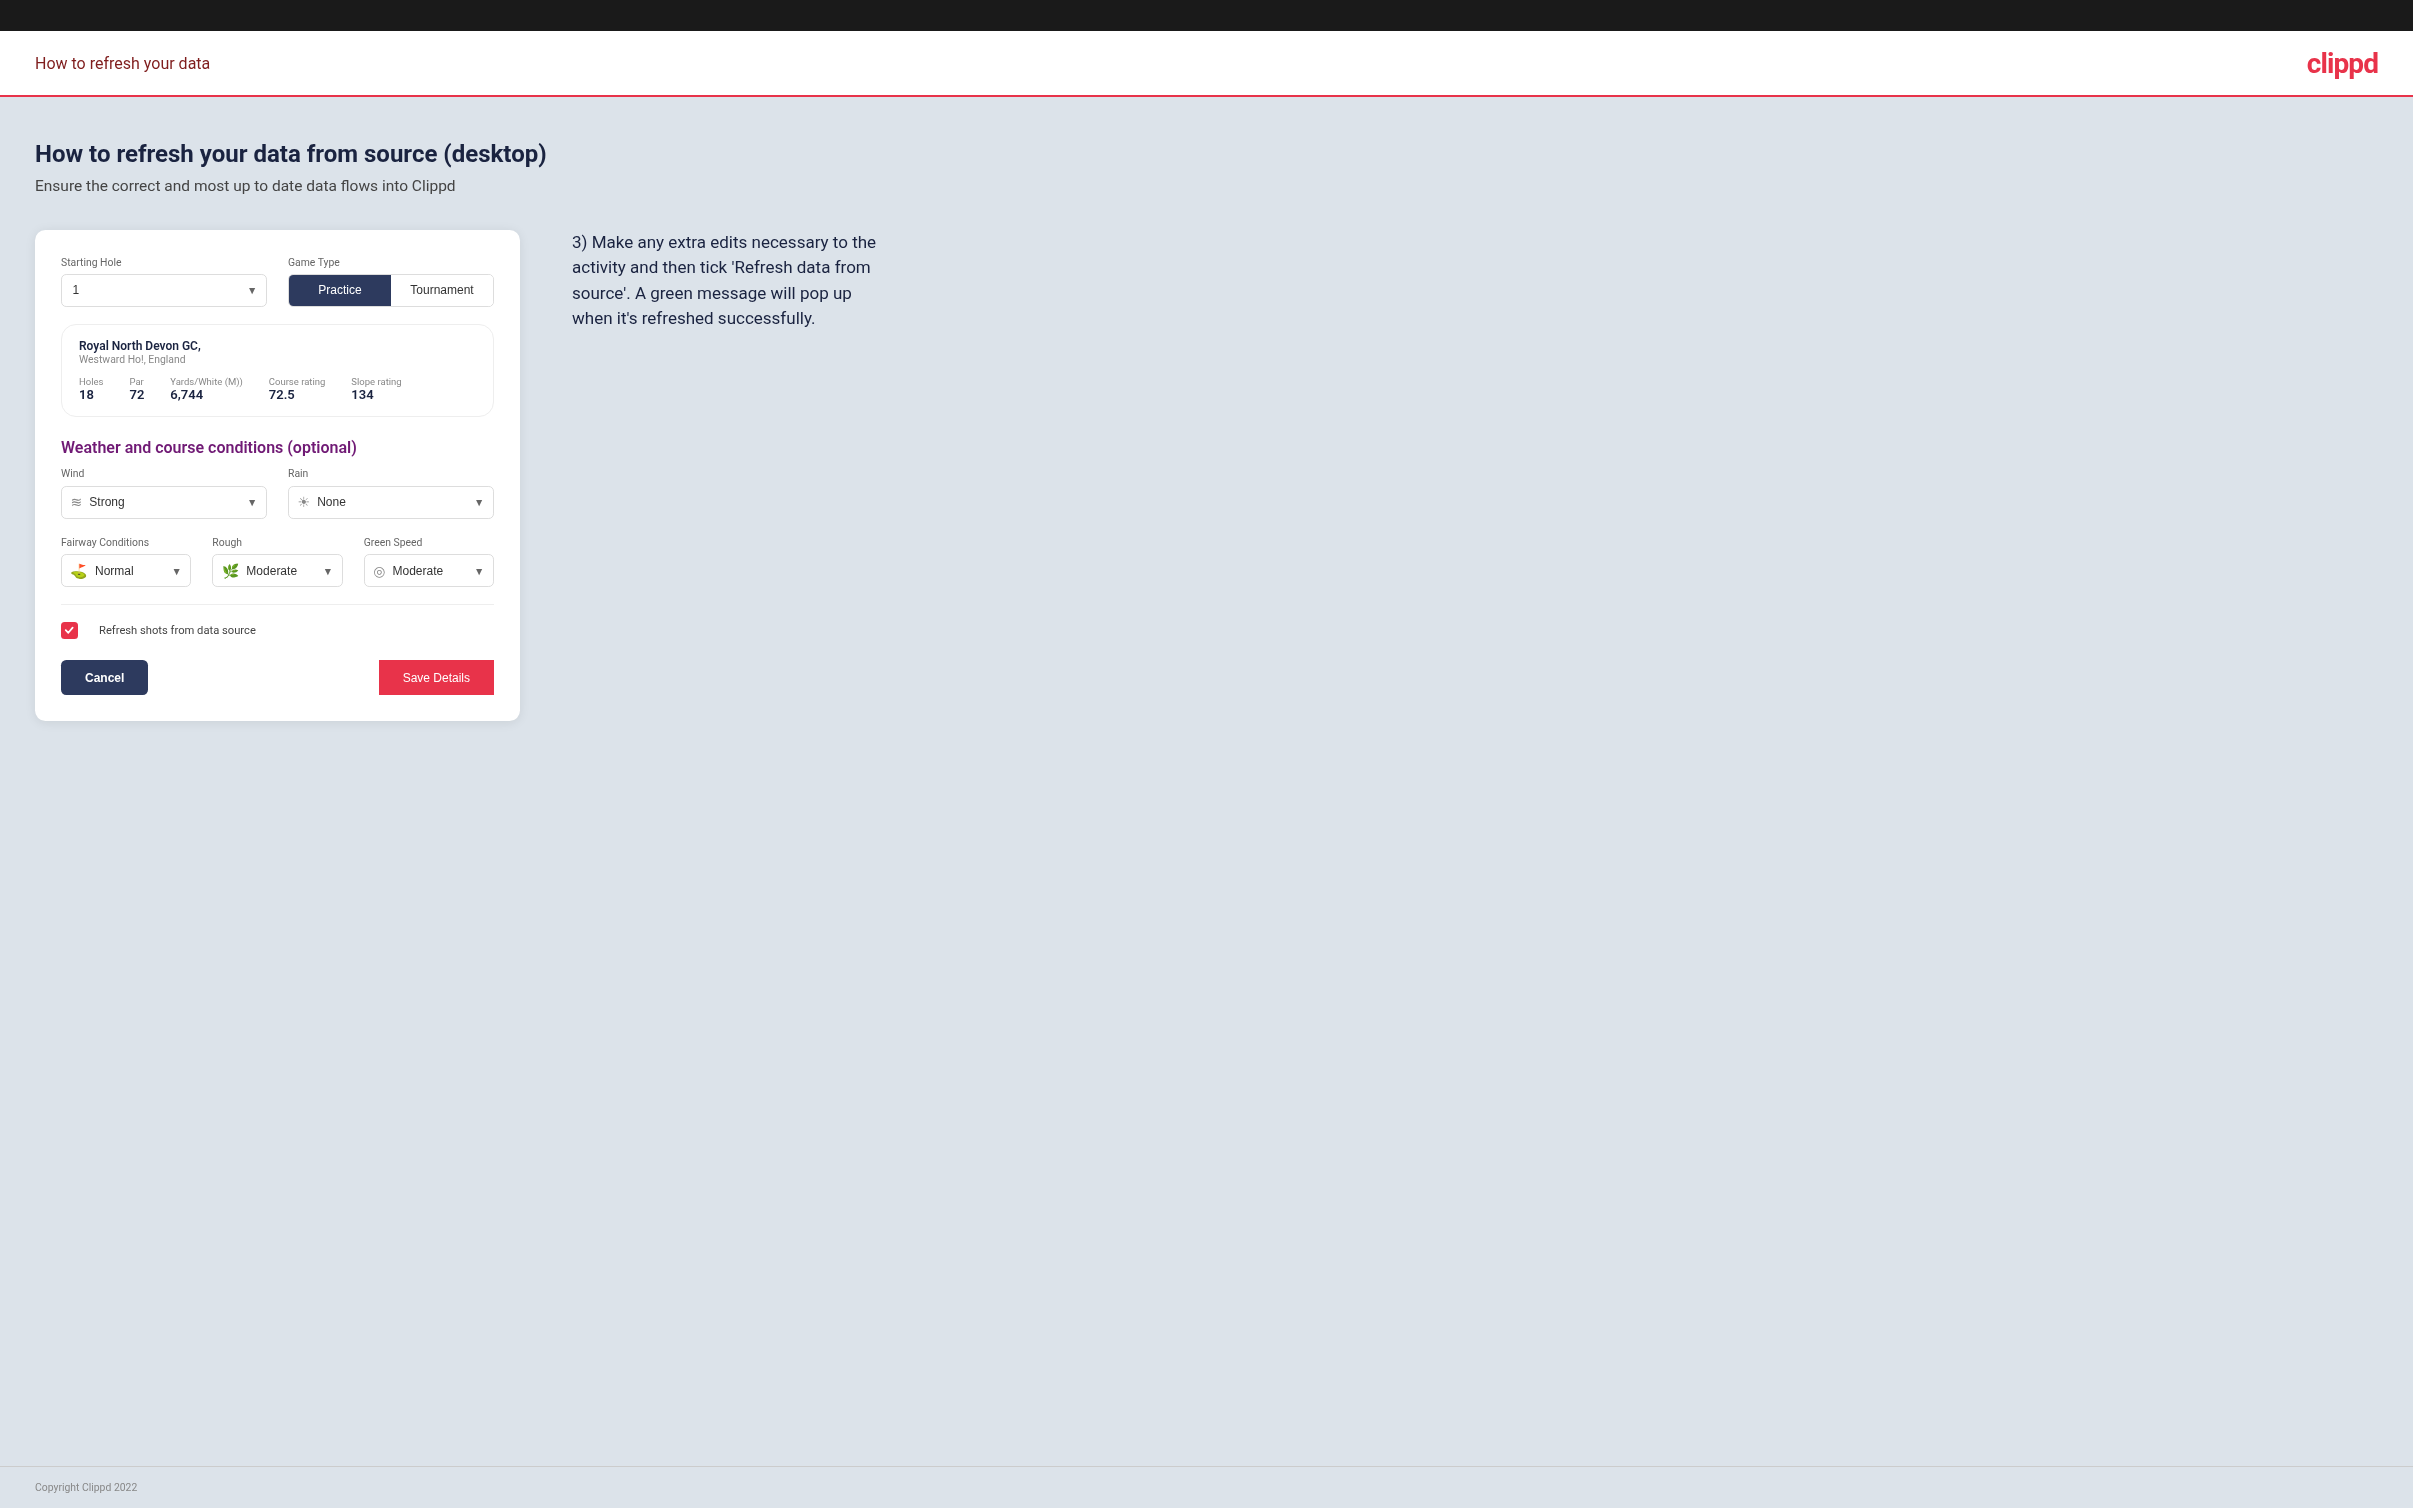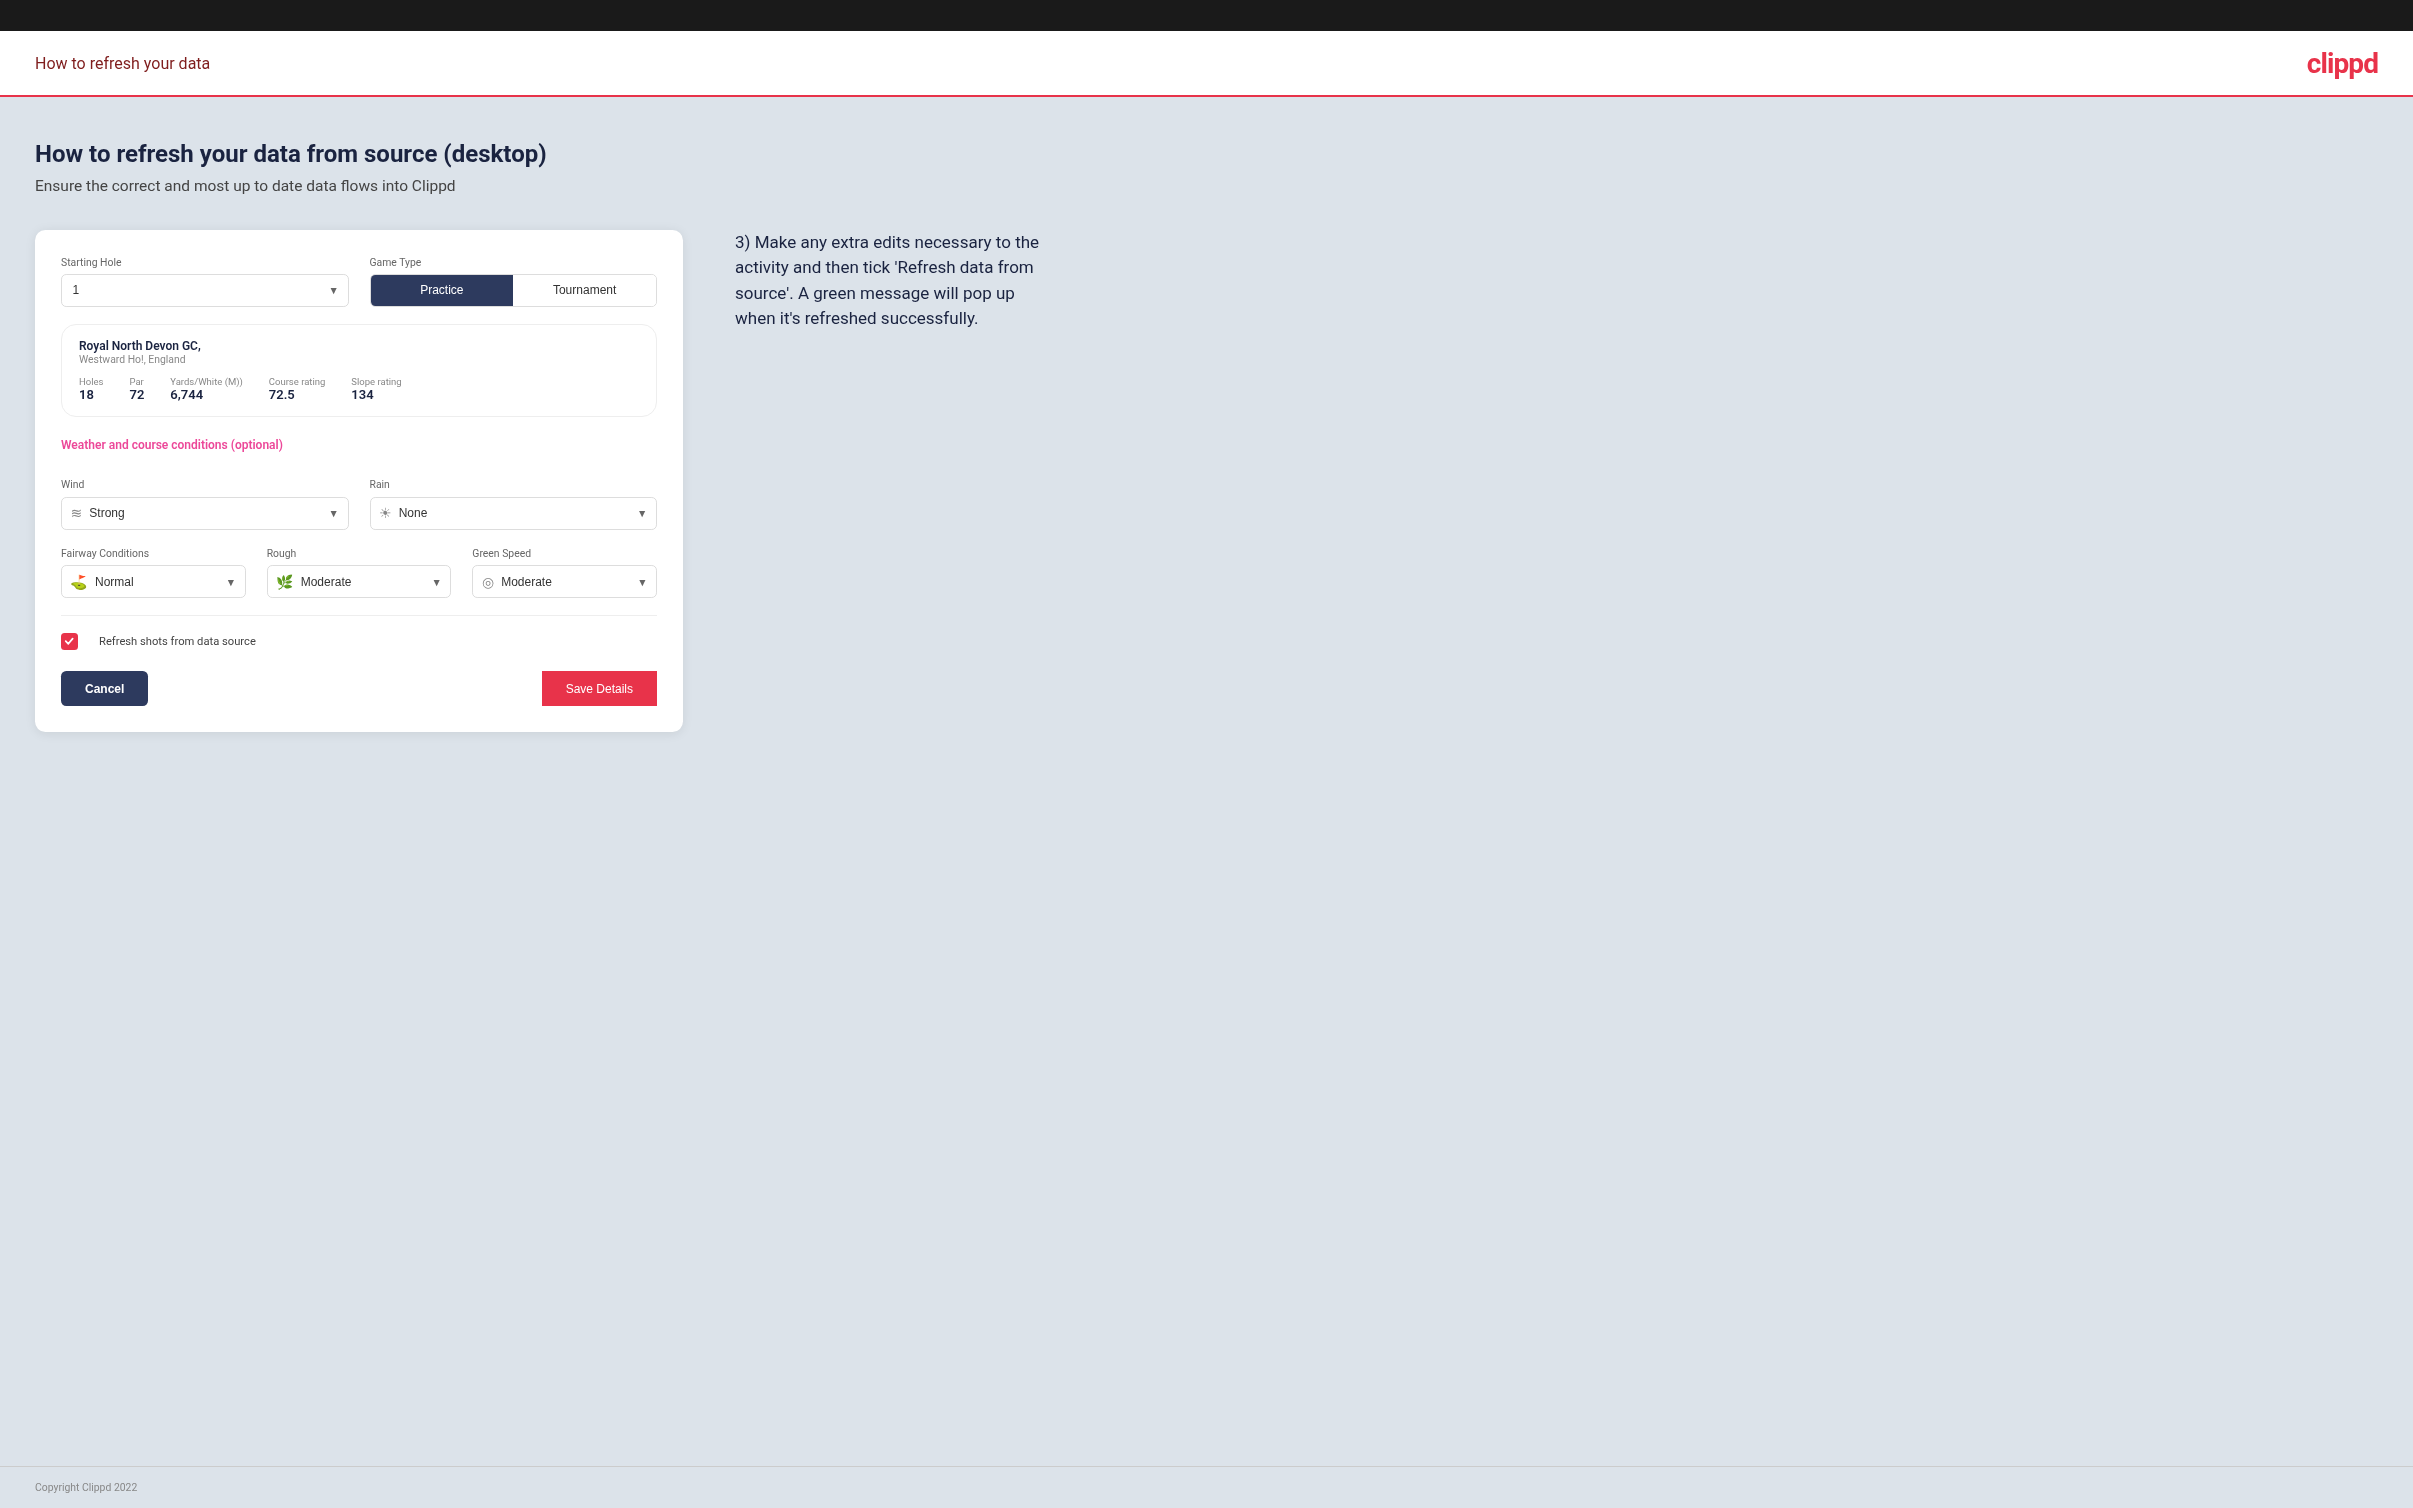--- a/index.html
+++ b/index.html
@@ -65,21 +65,21 @@
     .content-area {
       display: flex;
       gap: 52px;
       align-items: flex-start;
     }
 
     .form-panel {
       background: #ffffff;
       border-radius: 10.4px;
       padding: 26px;
-      width: 648px;
+      width: 485px;
       flex-shrink: 0;
       box-shadow: 0 1.7px 10.4px rgba(0,0,0,0.08);
     }
 
     .form-row {
       display: flex;
       gap: 21px;
       margin-bottom: 17px;
     }
 
@@ -190,24 +190,24 @@
       color: #888;
     }
 
     .stat-value {
       font-size: 13px;
       font-weight: 600;
       color: #1a2340;
     }
 
     .conditions-title {
-      font-size: 12px;
+      font-size: 16px;
       font-weight: 600;
-      color: #ec4899;
-      margin-bottom: 26px;
+      color: #701a75;
+      margin-bottom: 10px;
     }
 
     .select-with-icon {
       position: relative;
       border: 0.9px solid #ddd;
       border-radius: 5.2px;
       background: #fff;
       display: flex;
       align-items: center;
     }

